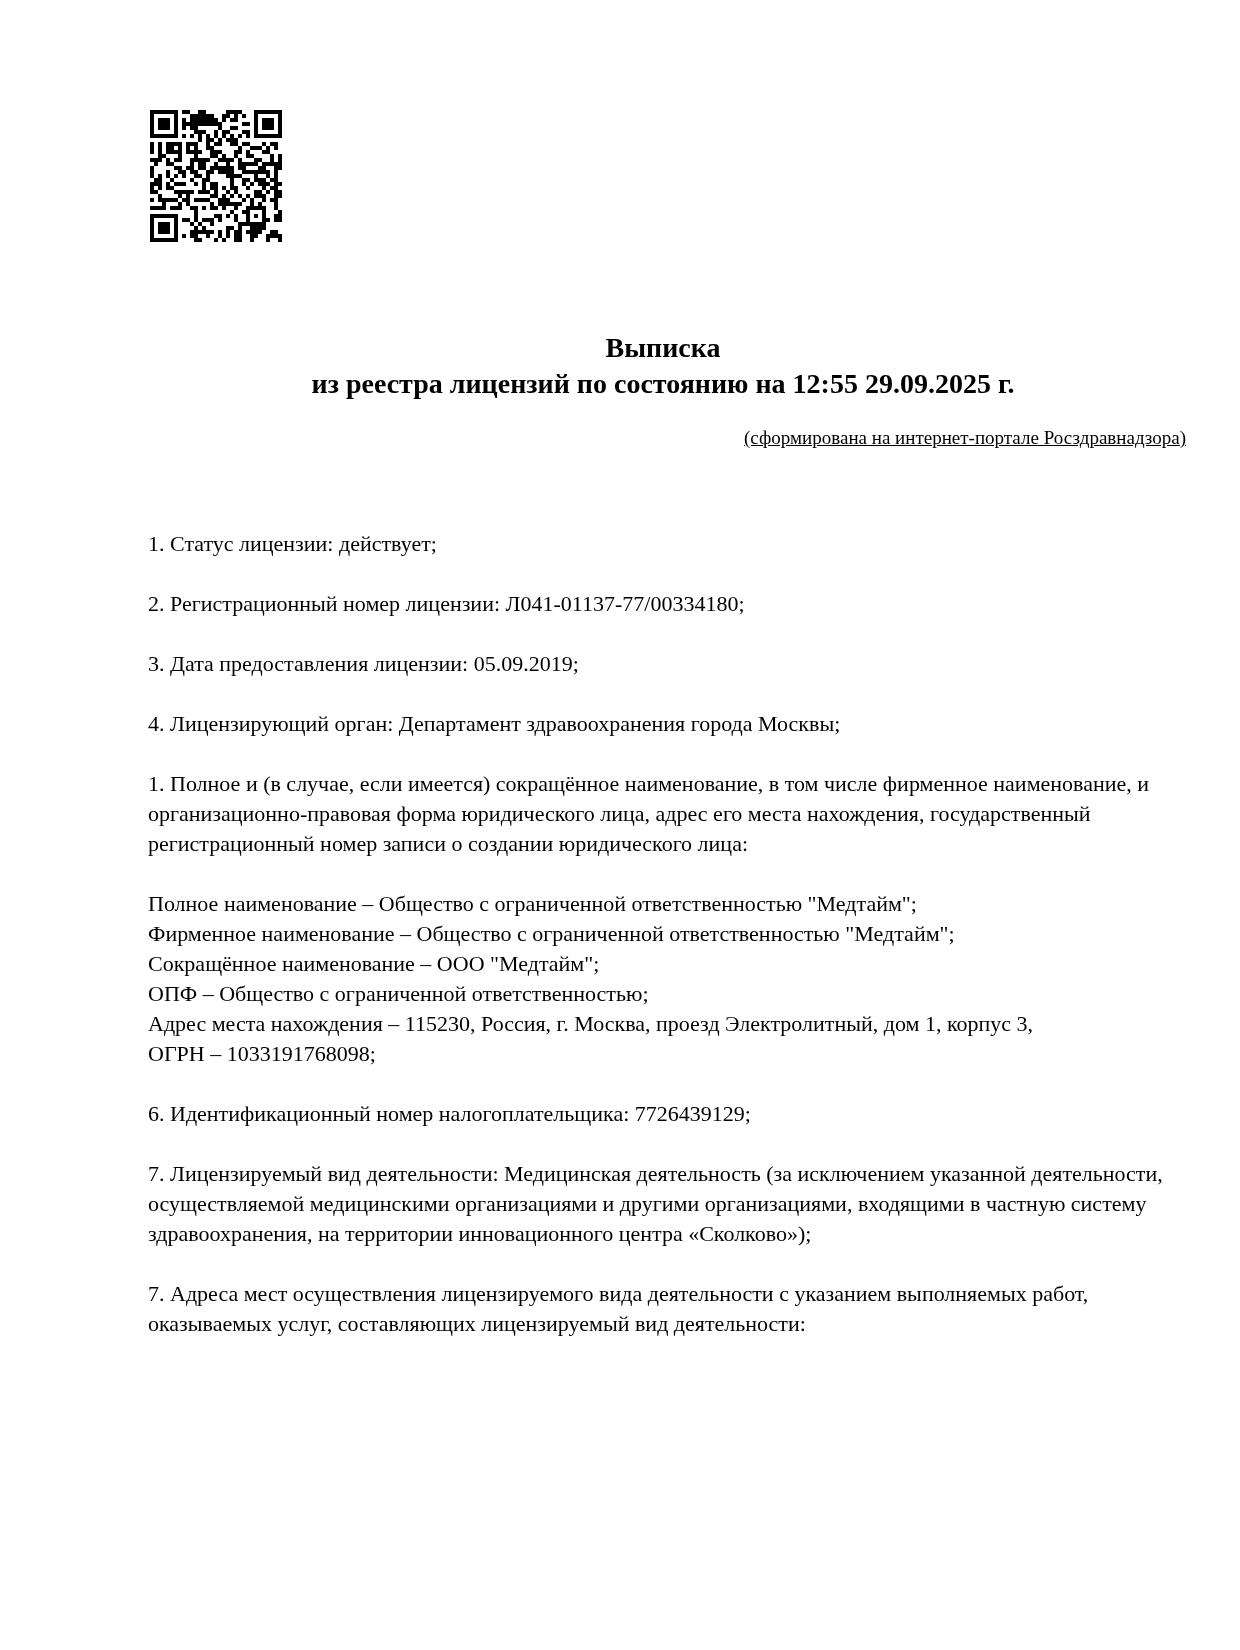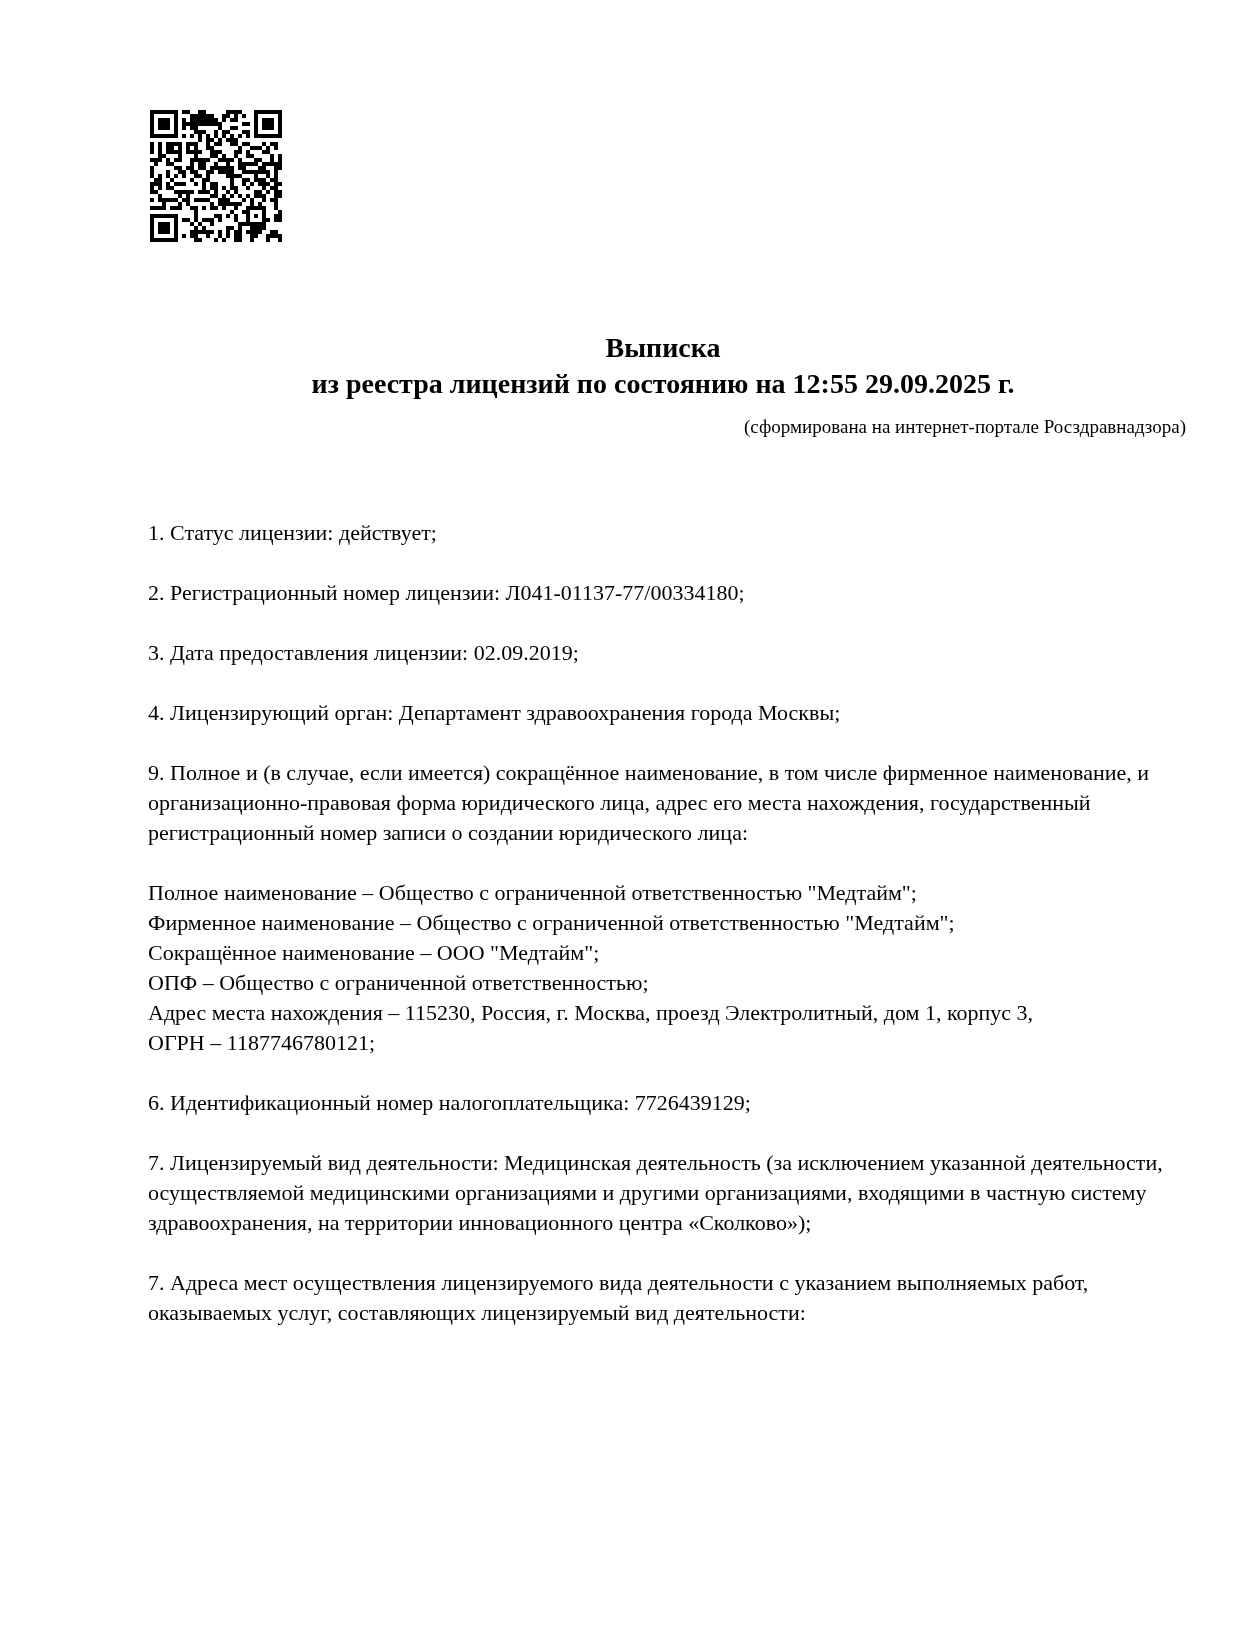--- a/index.html
+++ b/index.html
@@ -35,24 +35,25 @@
     width: 1046px;
   }
   .title {
     margin-top: 330px;
     text-align: center;
     font-weight: bold;
     font-size: 28px;
     line-height: 36px;
   }
   .subtitle {
-    margin-top: 12px;
+    margin-top: 23px;
     text-align: right;
     font-size: 19px;
     line-height: 26px;
+    text-decoration: underline;
   }
   .docbody {
     margin-top: 78px;
     font-size: 22px;
     line-height: 30px;
     text-align: left;
     margin-left: 8px;
   }
   .para {
     margin: 30px 0 0 0;
@@ -629,30 +630,30 @@
     <div class="title">
       <div>Выписка</div>
       <div>из реестра лицензий по состоянию на 12:55 29.09.2025 г.</div>
     </div>
 
     <div class="subtitle">(сформирована на интернет-портале Росздравнадзора)</div>
 
     <div class="docbody">
       <p class="para first">1. Статус лицензии: действует;</p>
       <p class="para">2. Регистрационный номер лицензии: Л041-01137-77/00334180;</p>
-      <p class="para">3. Дата предоставления лицензии: 02.09.2019;</p>
+      <p class="para">3. Дата предоставления лицензии: 05.09.2019;</p>
       <p class="para">4. Лицензирующий орган: Департамент здравоохранения города Москвы;</p>
-      <p class="para">9. Полное и (в случае, если имеется) сокращённое наименование, в том числе фирменное наименование, и организационно-правовая форма юридического лица, адрес его места нахождения, государственный регистрационный номер записи о создании юридического лица:</p>
+      <p class="para">1. Полное и (в случае, если имеется) сокращённое наименование, в том числе фирменное наименование, и организационно-правовая форма юридического лица, адрес его места нахождения, государственный регистрационный номер записи о создании юридического лица:</p>
       <div class="lines">
         <div class="line">Полное наименование – Общество с ограниченной ответственностью "Медтайм";</div>
         <div class="line">Фирменное наименование – Общество с ограниченной ответственностью "Медтайм";</div>
         <div class="line">Сокращённое наименование – ООО "Медтайм";</div>
         <div class="line">ОПФ – Общество с ограниченной ответственностью;</div>
         <div class="line">Адрес места нахождения – 115230, Россия, г. Москва, проезд Электролитный, дом 1, корпус 3,</div>
-        <div class="line">ОГРН – 1187746780121;</div>
+        <div class="line">ОГРН – 1033191768098;</div>
       </div>
       <p class="para">6. Идентификационный номер налогоплательщика: 7726439129;</p>
       <p class="para">7. Лицензируемый вид деятельности: Медицинская деятельность (за исключением указанной деятельности, осуществляемой медицинскими организациями и другими организациями, входящими в частную систему здравоохранения, на территории инновационного центра «Сколково»);</p>
       <p class="para">7. Адреса мест осуществления лицензируемого вида деятельности с указанием выполняемых работ, оказываемых услуг, составляющих лицензируемый вид деятельности:</p>
     </div>
 
   </div>
 </div>
 
 </body></html>

